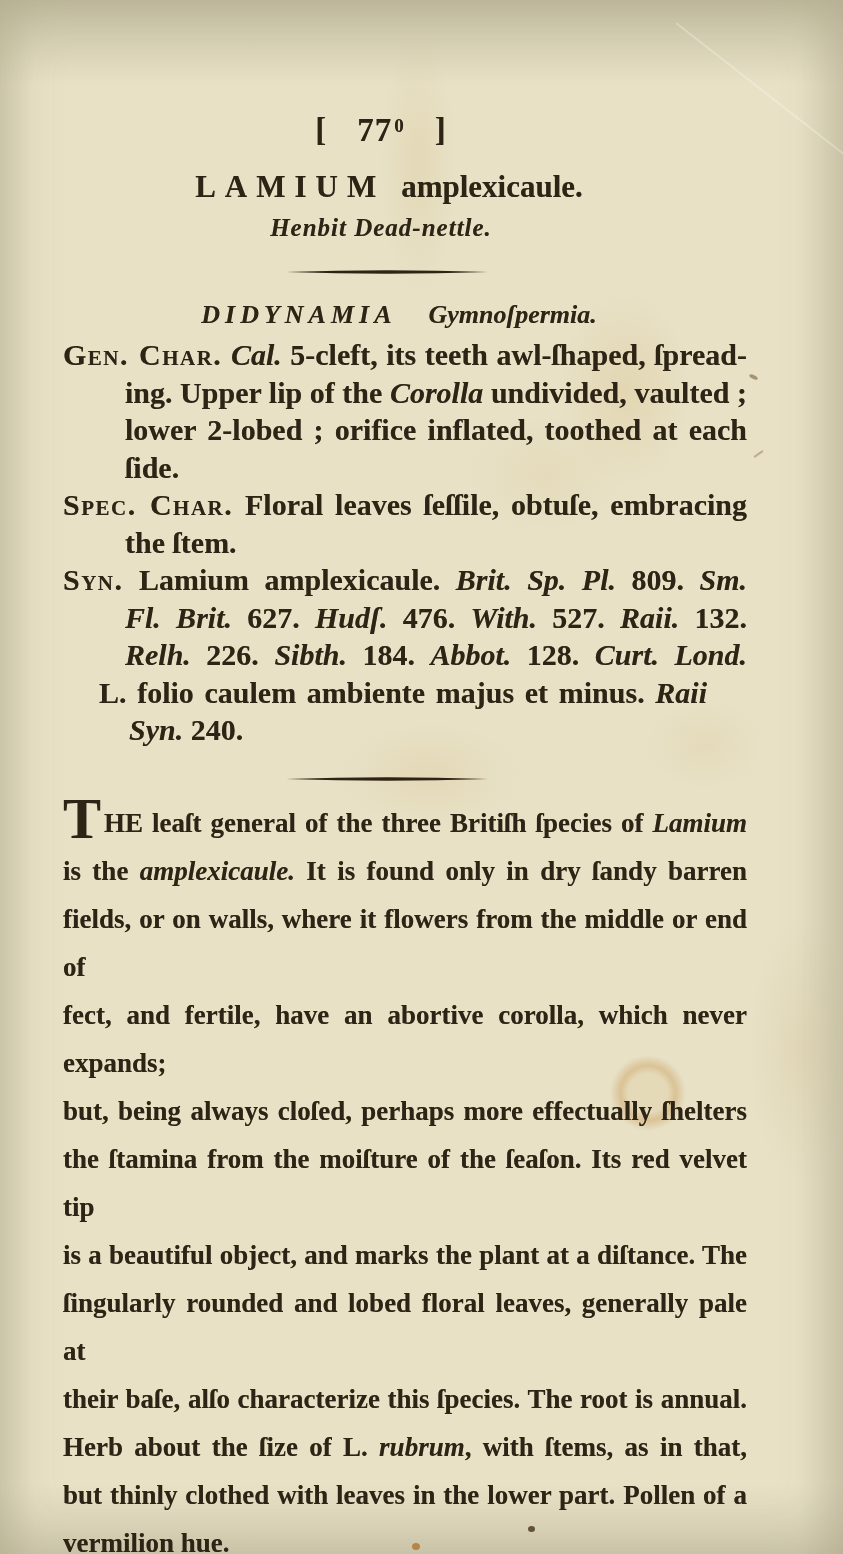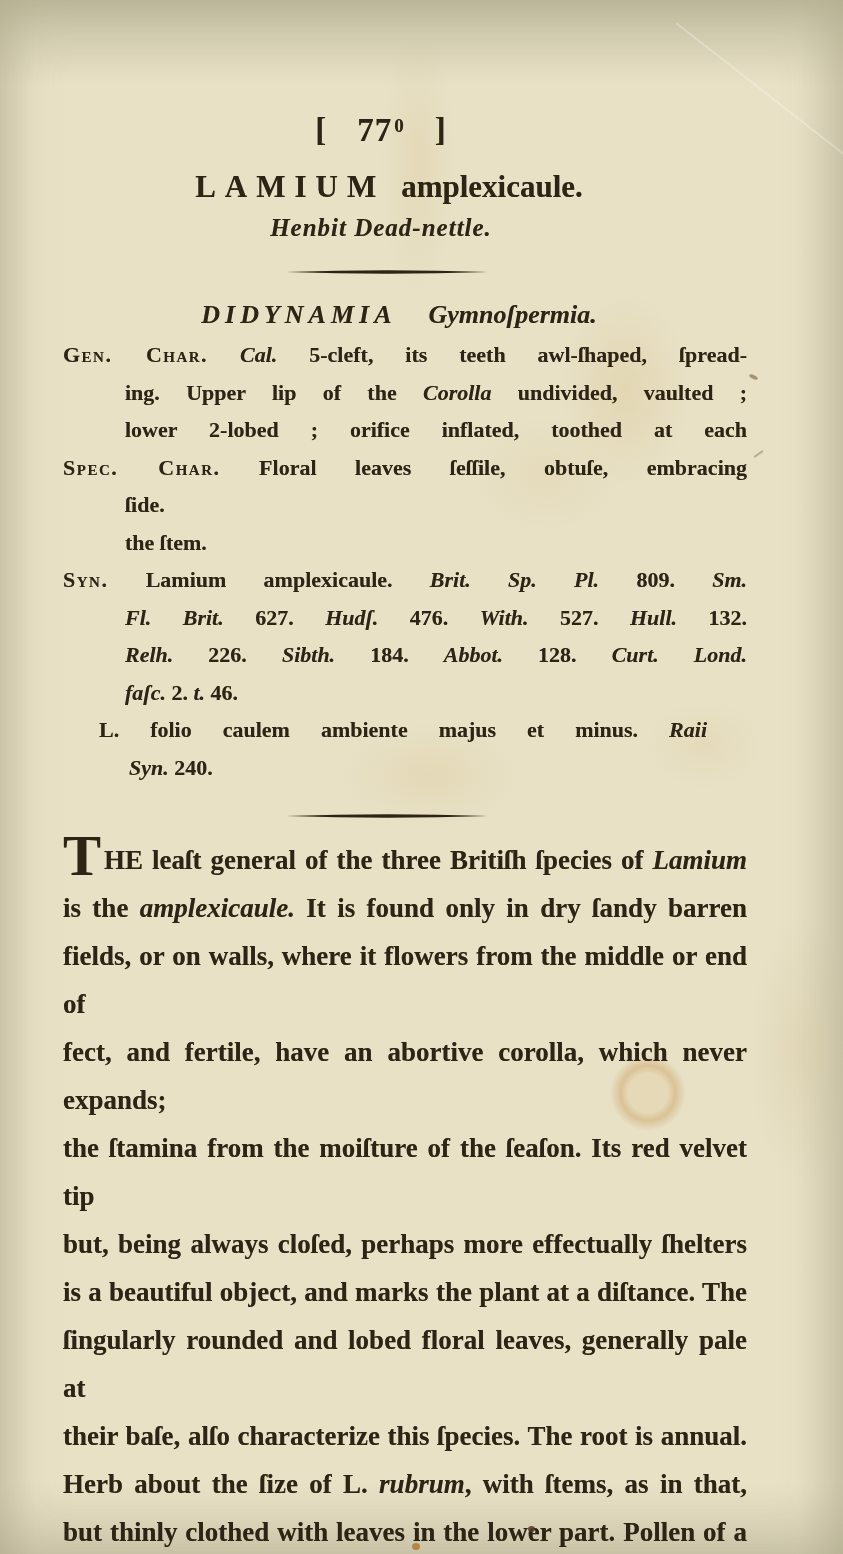--- a/index.html
+++ b/index.html
@@ -38,21 +38,21 @@
   .genus{letter-spacing:9px;margin-right:16px;}
   
   .common{margin-top:9px;font-size:25px;font-style:italic;transform:translateX(-24px);letter-spacing:1px;}
   
   .rulewrap{margin-top:26px;text-align:center;transform:translateX(-18px);line-height:0;}
   .rulewrap svg{display:inline-block;}
   
   .classline{margin-top:24px;font-size:26px;font-style:italic;transform:translateX(-6px);}
   .order{letter-spacing:5px;margin-right:32px;}
   
-  .charblock{margin-top:6px;font-size:22px;line-height:37.5px;}
+  .charblock{margin-top:6px;font-size:30px;line-height:37.5px;}
   
   .bodyblock{margin-top:16px;font-size:27px;line-height:48px;}
   .line{white-space:normal;}
   .j{text-align:justify;text-align-last:justify;}
   .l{text-align:left;text-align-last:left;}
   .ind1{padding-left:62px;}
   .ind2{padding-left:36px;}
   .ind3{padding-left:66px;}
   .narrow{padding-right:40px;}
   .seg-i{font-style:italic;}
@@ -89,47 +89,46 @@
     </div>
 
     <div class="center classline txt">
       <span class="order">DIDYNAMIA</span><span>Gymnoſpermia.</span>
     </div>
 
     <div class="charblock txt">
       <div class="line j"><span class="seg-sc">Gen. Char.</span><span>  </span><span class="seg-i">Cal.</span><span> 5-cleft, its teeth awl-ſhaped, ſpread-</span></div>
       <div class="line j ind1"><span>ing.  Upper lip of the </span><span class="seg-i">Corolla</span><span> undivided, vaulted ;</span></div>
       <div class="line j ind1"><span>lower 2-lobed ; orifice inflated, toothed at each</span></div>
+      <div class="line l ind1"><span>ſide.</span></div>
+
       <div class="line j"><span class="seg-sc">Spec. Char.</span><span>  Floral leaves ſeſſile, obtuſe, embracing</span></div>
-
-      <div class="line l ind1"><span>ſide.</span></div>
       <div class="line l ind1"><span>the ſtem.</span></div>
 
       <div class="line j"><span class="seg-sc">Syn.</span><span>  Lamium amplexicaule.  </span><span class="seg-i">Brit. Sp. Pl.</span><span> 809.  </span><span class="seg-i">Sm.</span></div>
-      <div class="line j ind1"><span class="seg-i">Fl. Brit.</span><span> 627.  </span><span class="seg-i">Hudſ.</span><span> 476.  </span><span class="seg-i">With.</span><span> 527.  </span><span class="seg-i">Hull.</span><span> 132.</span></div>
+      <div class="line j ind1"><span class="seg-i">Fl. Brit.</span><span> 627.  </span><span class="seg-i">Hudſ.</span><span> 476.  </span><span class="seg-i">With.</span><span> 527.  </span><span class="seg-i">Raii.</span><span> 132.</span></div>
       <div class="line j ind1"><span class="seg-i">Relh.</span><span> 226.  </span><span class="seg-i">Sibth.</span><span> 184.  </span><span class="seg-i">Abbot.</span><span> 128.  </span><span class="seg-i">Curt. Lond.</span></div>
-      <div class="line l ind1"><span class="seg-i">faſc.</span><span> 2. </span><span class="seg-i">t.</span><span> 46.</span></div>
 
       <div class="line j ind2 narrow"><span>L.  folio caulem ambiente majus et minus.  </span><span class="seg-i">Raii</span></div>
       <div class="line l ind3"><span class="seg-i">Syn.</span><span> 240.</span></div>
     </div>
 
     <div class="rulewrap">
       <svg width="206" height="8" viewBox="0 0 206 8">
         <path d="M2 4 Q103 0.5 204 4 Q103 7.5 2 4 Z" fill="#2d2415"></path>
       </svg>
     </div>
 
     <div class="bodyblock txt">
       <div class="line j"><span class="seg-T">T</span><span>HE leaſt general of the three Britiſh ſpecies of </span><span class="seg-i">Lamium</span></div>
       <div class="line j"><span>is the </span><span class="seg-i">amplexicaule.</span><span>  It is found only in dry ſandy barren</span></div>
       <div class="line j"><span>fields, or on walls, where it flowers from the middle or end of</span></div>
       <div class="line j"><span>fect, and fertile, have an abortive corolla, which never expands;</span></div>
+      <div class="line j"><span>but, being always cloſed, perhaps more effectually ſhelters</span></div>
       <div class="line j"><span>the ſtamina from the moiſture of the ſeaſon.  Its red velvet tip</span></div>
-      <div class="line j"><span>but, being always cloſed, perhaps more effectually ſhelters</span></div>
       <div class="line j"><span>is a beautiful object, and marks the plant at a diſtance.  The</span></div>
       <div class="line j"><span>ſingularly rounded and lobed floral leaves, generally pale at</span></div>
       <div class="line j"><span>their baſe, alſo characterize this ſpecies.  The root is annual.</span></div>
       <div class="line j"><span>Herb about the ſize of L. </span><span class="seg-i">rubrum</span><span>, with ſtems, as in that,</span></div>
       <div class="line j"><span>but thinly clothed with leaves in the lower part.  Pollen of a</span></div>
       <div class="line l"><span>vermilion hue.</span></div>
     </div>
 
   </div>
 

